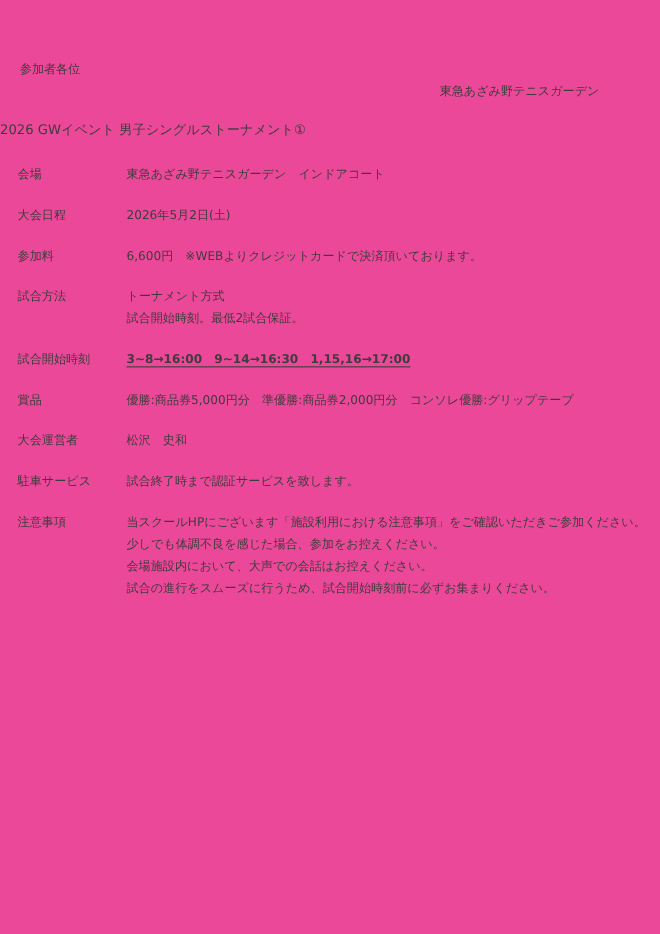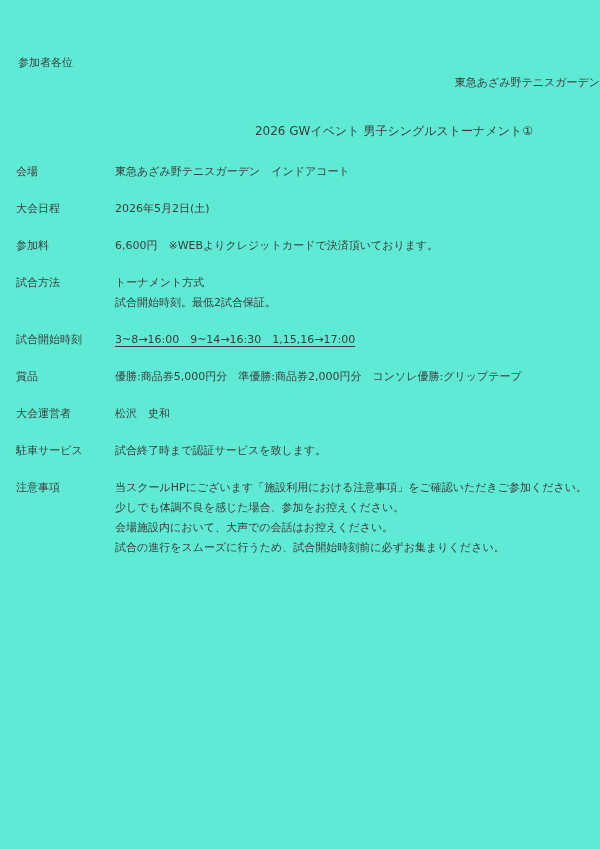--- a/index.html
+++ b/index.html
@@ -1,49 +1,49 @@
 <!DOCTYPE html>
 <html lang="ja"><head>
 <meta charset="utf-8">
 <style>
   html, body { margin: 0; padding: 0; background: #ffffff; }
   .page {
     position: relative;
     width: 600px;
     height: 849px;
-    background: #5eead4;
+    background: #ec4899;
     color: #3d3d3d;
     font-family: "DejaVu Sans", sans-serif;
     font-size: 11px;
     line-height: 20px;
     overflow: hidden;
     box-sizing: border-box;
     padding-top: 53px;
   }
   .recipient-line { margin-left: 18px; }
-  .org-line { text-align: right; }
+  .org-line { text-align: right; padding-right: 55px; }
   .doc-title {
     width: 533px;
-    margin-top: 28px;
-    text-align: right;
+    margin-top: 15px;
+    text-align: left;
     font-size: 12px;
     white-space: nowrap;
   }
   .rows { margin-top: 20.5px; }
   .row { display: flex; margin-top: 17px; }
   .row-label {
     width: 71px;
     margin-left: 16px;
     flex-shrink: 0;
     white-space: nowrap;
   }
   .row-value { flex: 1; white-space: nowrap; margin-left: 28px; }
   .row-value div { white-space: nowrap; }
   .emph {
-    font-weight: normal;
+    font-weight: bold;
     text-decoration: underline;
     text-underline-offset: 3px;
   }
 </style>
 </head>
 <body>
 
 <div class="page">
   <div class="recipient-line">参加者各位</div>
   <div class="org-line">東急あざみ野テニスガーデン</div>

